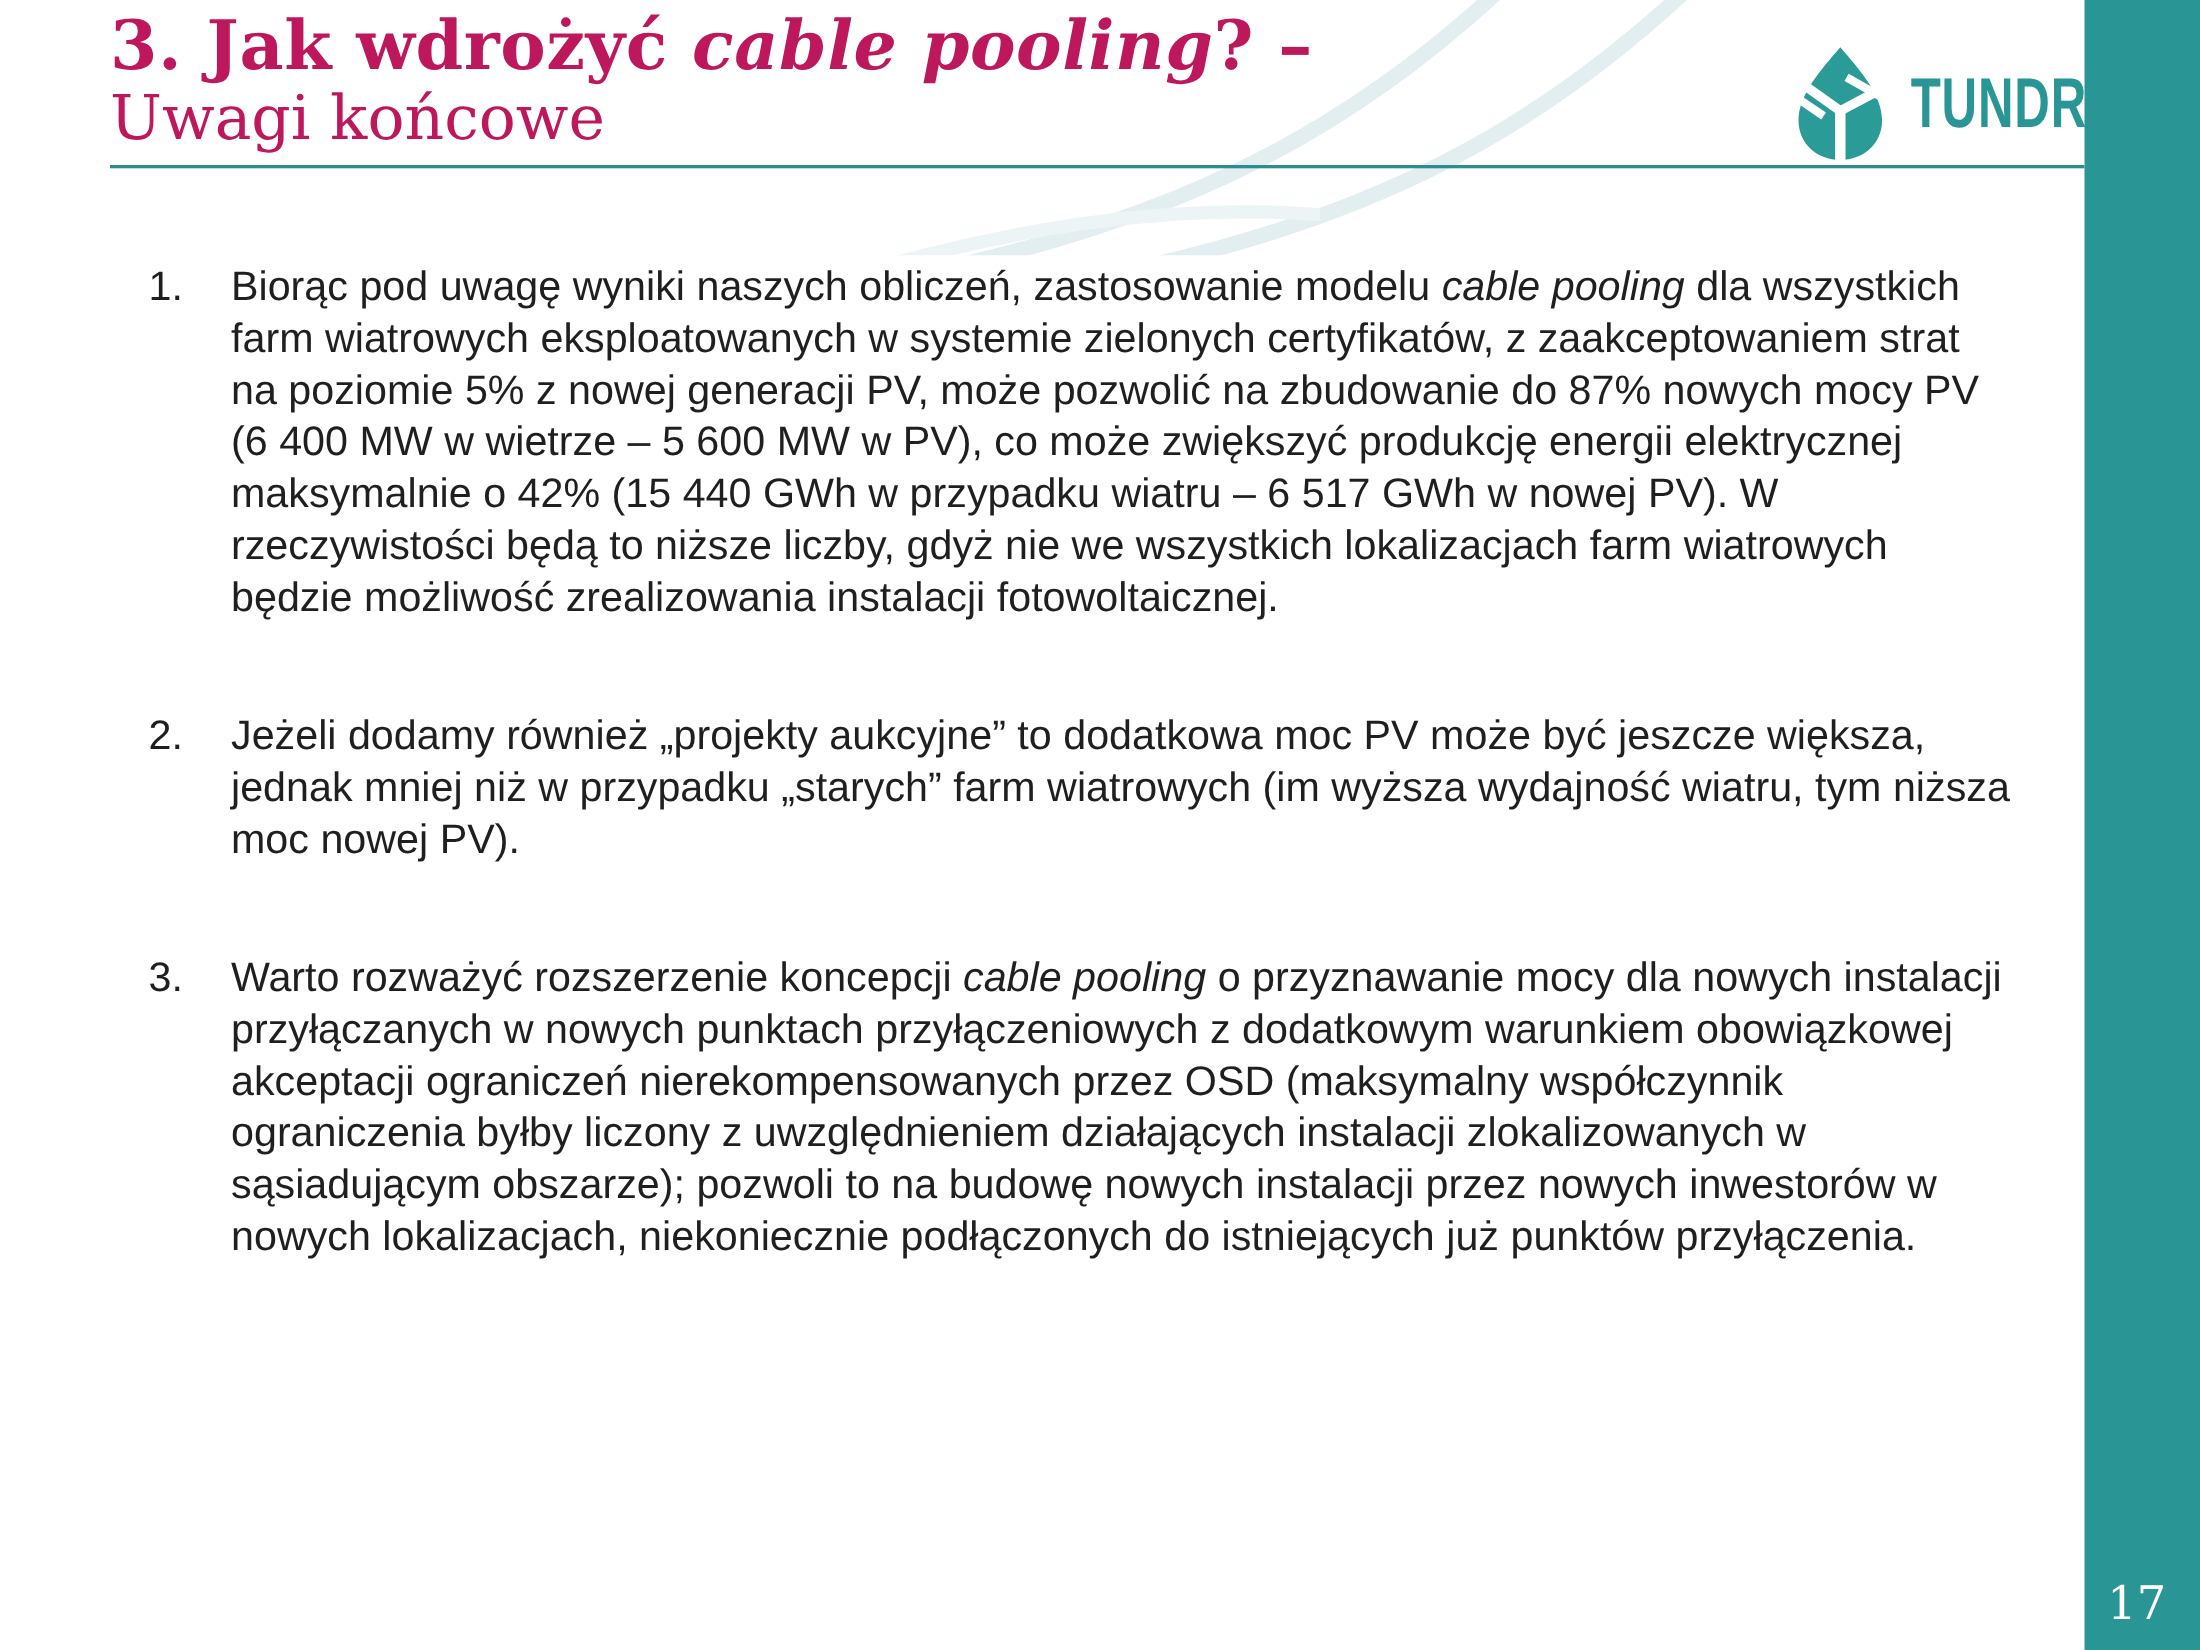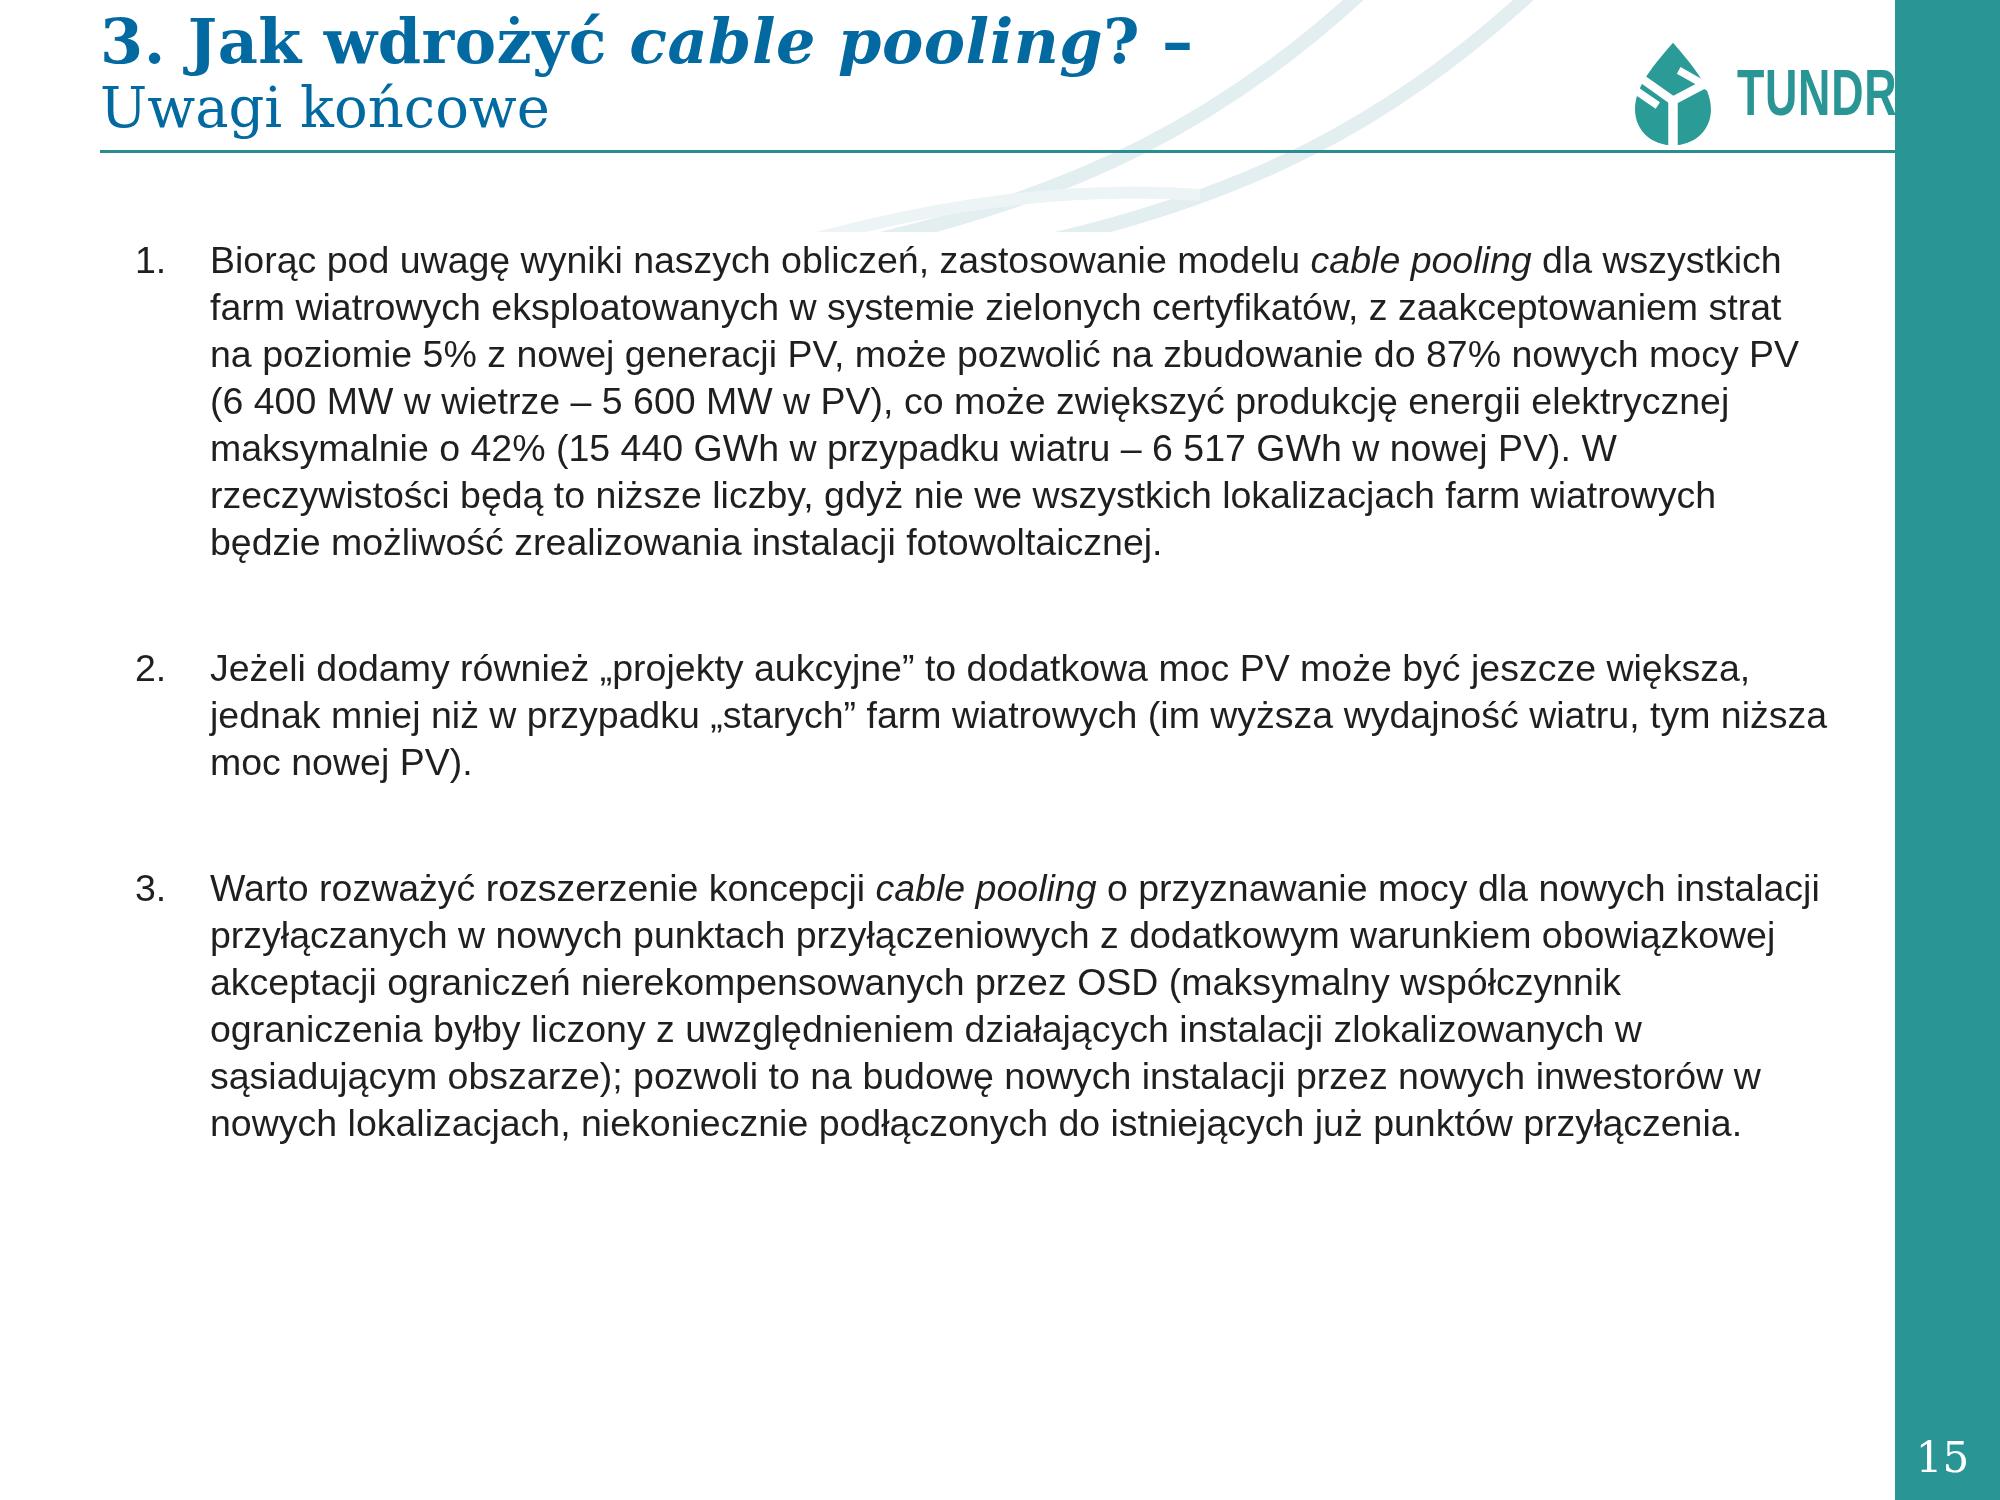--- a/index.html
+++ b/index.html
@@ -30,21 +30,21 @@
   .header{
     position:absolute;top:0;left:0;
     width:1895px;height:232px;
   }
   .swoosh-svg{
     position:absolute;top:0;left:800px;
     width:1095px;height:232px;
   }
   .titles{
     position:absolute;top:6px;left:100px;width:1400px;
-    color:#0369a1;
+    color:#be185d;
     font-family:"DejaVu Serif","Liberation Serif",serif;
   }
   .slide-title{
     margin:0;
     font-size:62px;
     font-weight:600;
     line-height:1.15;
     letter-spacing:0.5px;
   }
   .slide-title em{font-style:italic;font-weight:600;}
@@ -141,16 +141,16 @@
       <span class="li-number">2.</span>
       <span class="li-text"><span>Jeżeli dodamy również „projekty aukcyjne” to dodatkowa moc PV może być jeszcze większa, jednak mniej niż w przypadku „starych” farm wiatrowych (im wyższa wydajność wiatru, tym niższa moc nowej PV).</span></span>
     </li>
     <li>
       <span class="li-number">3.</span>
       <span class="li-text"><span>Warto rozważyć rozszerzenie koncepcji </span><em>cable pooling</em><span> o przyznawanie mocy dla nowych instalacji przyłączanych w nowych punktach przyłączeniowych z dodatkowym warunkiem obowiązkowej akceptacji ograniczeń nierekompensowanych przez OSD (maksymalny współczynnik ograniczenia byłby liczony z uwzględnieniem działających instalacji zlokalizowanych w sąsiadującym obszarze); pozwoli to na budowę nowych instalacji przez nowych inwestorów w nowych lokalizacjach, niekoniecznie podłączonych do istniejących już punktów przyłączenia.</span></span>
     </li>
   </ol>
 
   <div class="accent-bar">
-    <div class="page-number">15</div>
+    <div class="page-number">17</div>
   </div>
 
 </div>
 
 </body></html>

